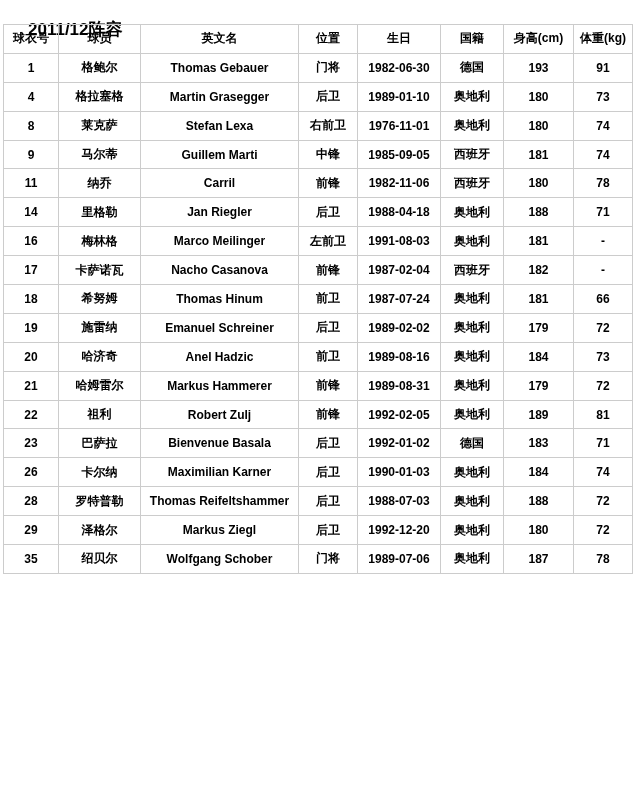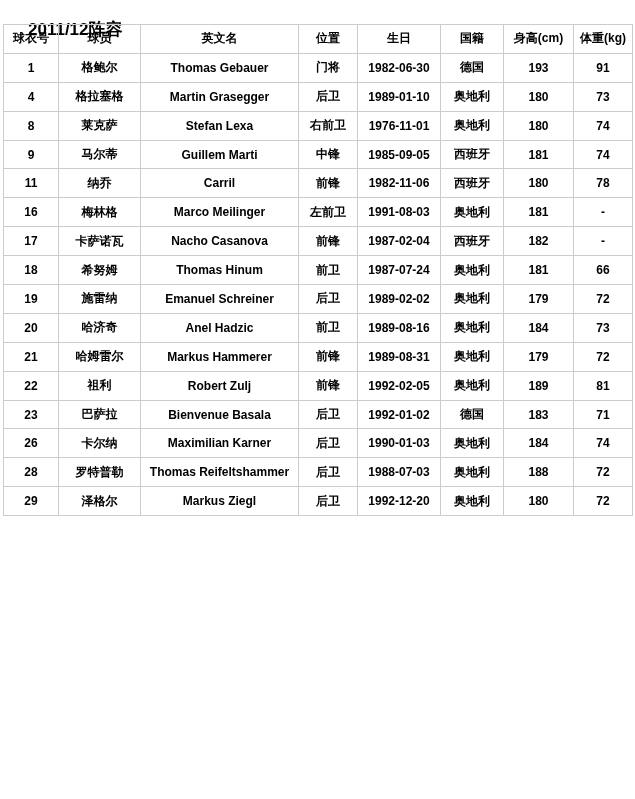--- a/index.html
+++ b/index.html
@@ -127,20 +127,30 @@
         <td>11</td>
         <td>纳乔</td>
         <td>Carril</td>
         <td>前锋</td>
         <td>1982-11-06</td>
         <td>西班牙</td>
         <td>180</td>
         <td>78</td>
       </tr>
       <tr>
+        <td>14</td>
+        <td>里格勒</td>
+        <td>Jan Riegler</td>
+        <td>后卫</td>
+        <td>1988-04-18</td>
+        <td>奥地利</td>
+        <td>188</td>
+        <td>71</td>
+      </tr>
+      <tr>
         <td>16</td>
         <td>梅林格</td>
         <td>Marco Meilinger</td>
         <td>左前卫</td>
         <td>1991-08-03</td>
         <td>奥地利</td>
         <td>181</td>
         <td>-</td>
       </tr>
       <tr>
@@ -236,14 +246,24 @@
       <tr>
         <td>29</td>
         <td>泽格尔</td>
         <td>Markus Ziegl</td>
         <td>后卫</td>
         <td>1992-12-20</td>
         <td>奥地利</td>
         <td>180</td>
         <td>72</td>
       </tr>
+      <tr>
+        <td>35</td>
+        <td>绍贝尔</td>
+        <td>Wolfgang Schober</td>
+        <td>门将</td>
+        <td>1989-07-06</td>
+        <td>奥地利</td>
+        <td>187</td>
+        <td>78</td>
+      </tr>
     </tbody>
 </table>
 
 </body></html>

